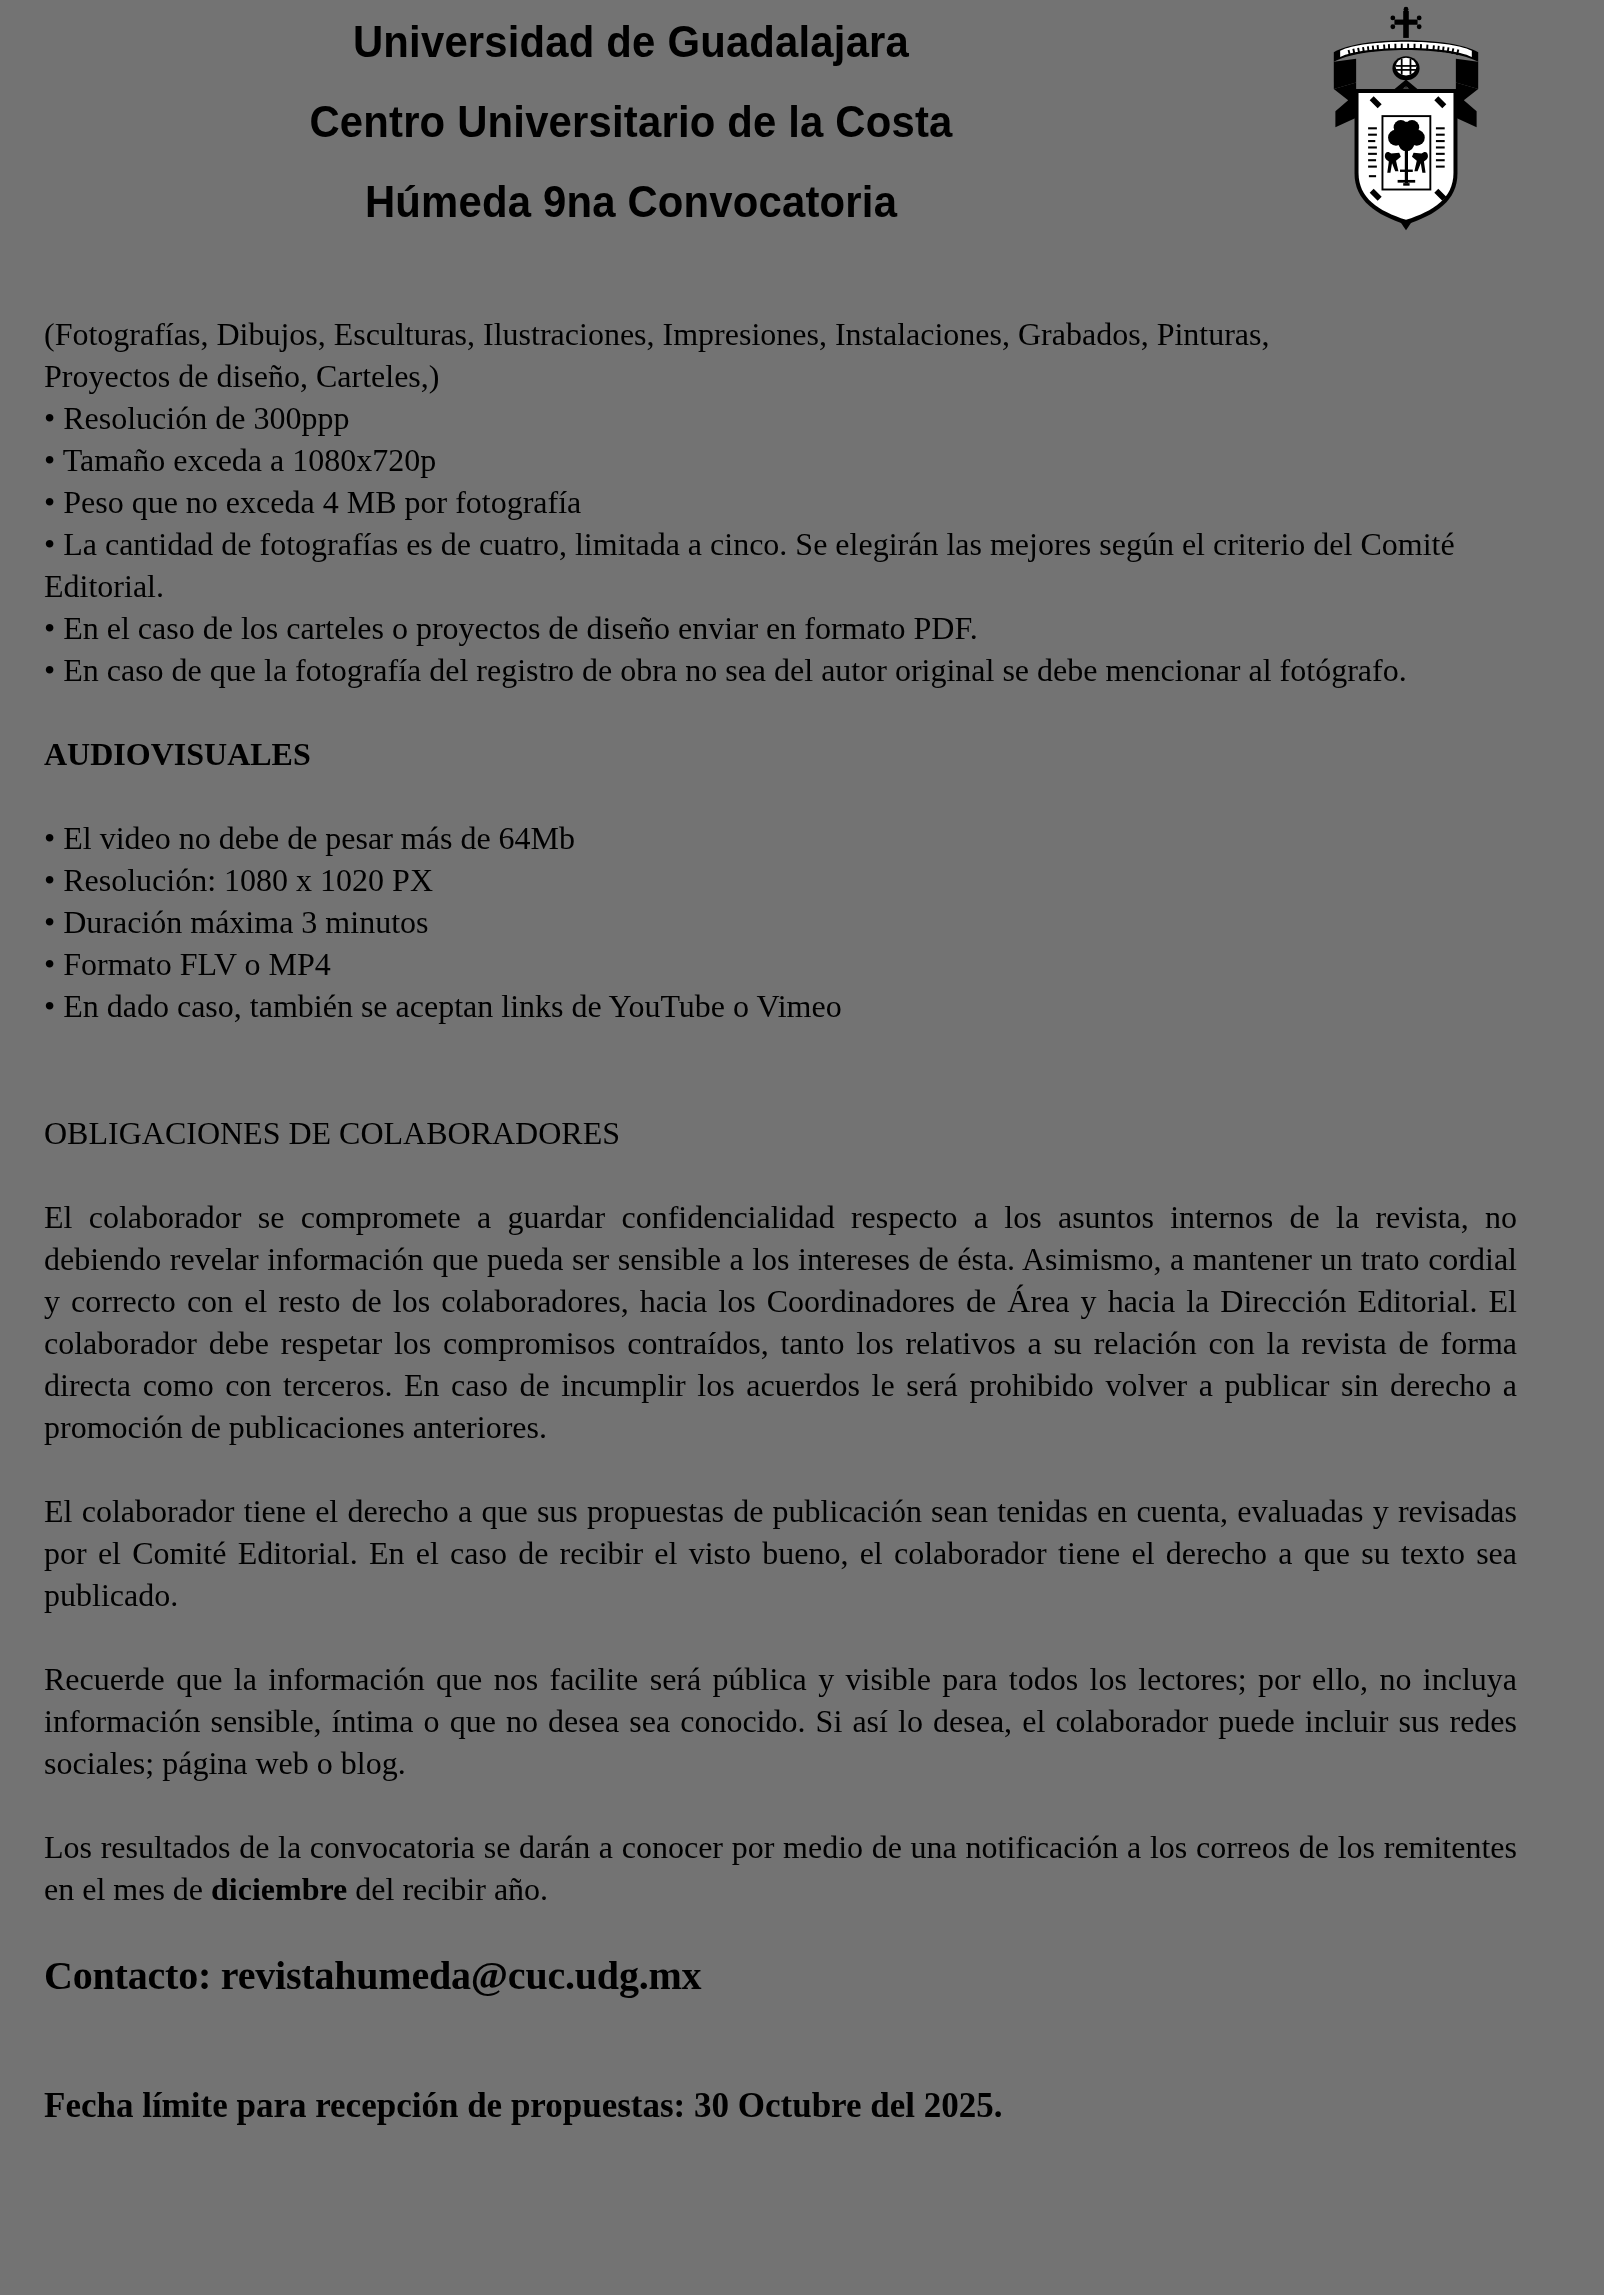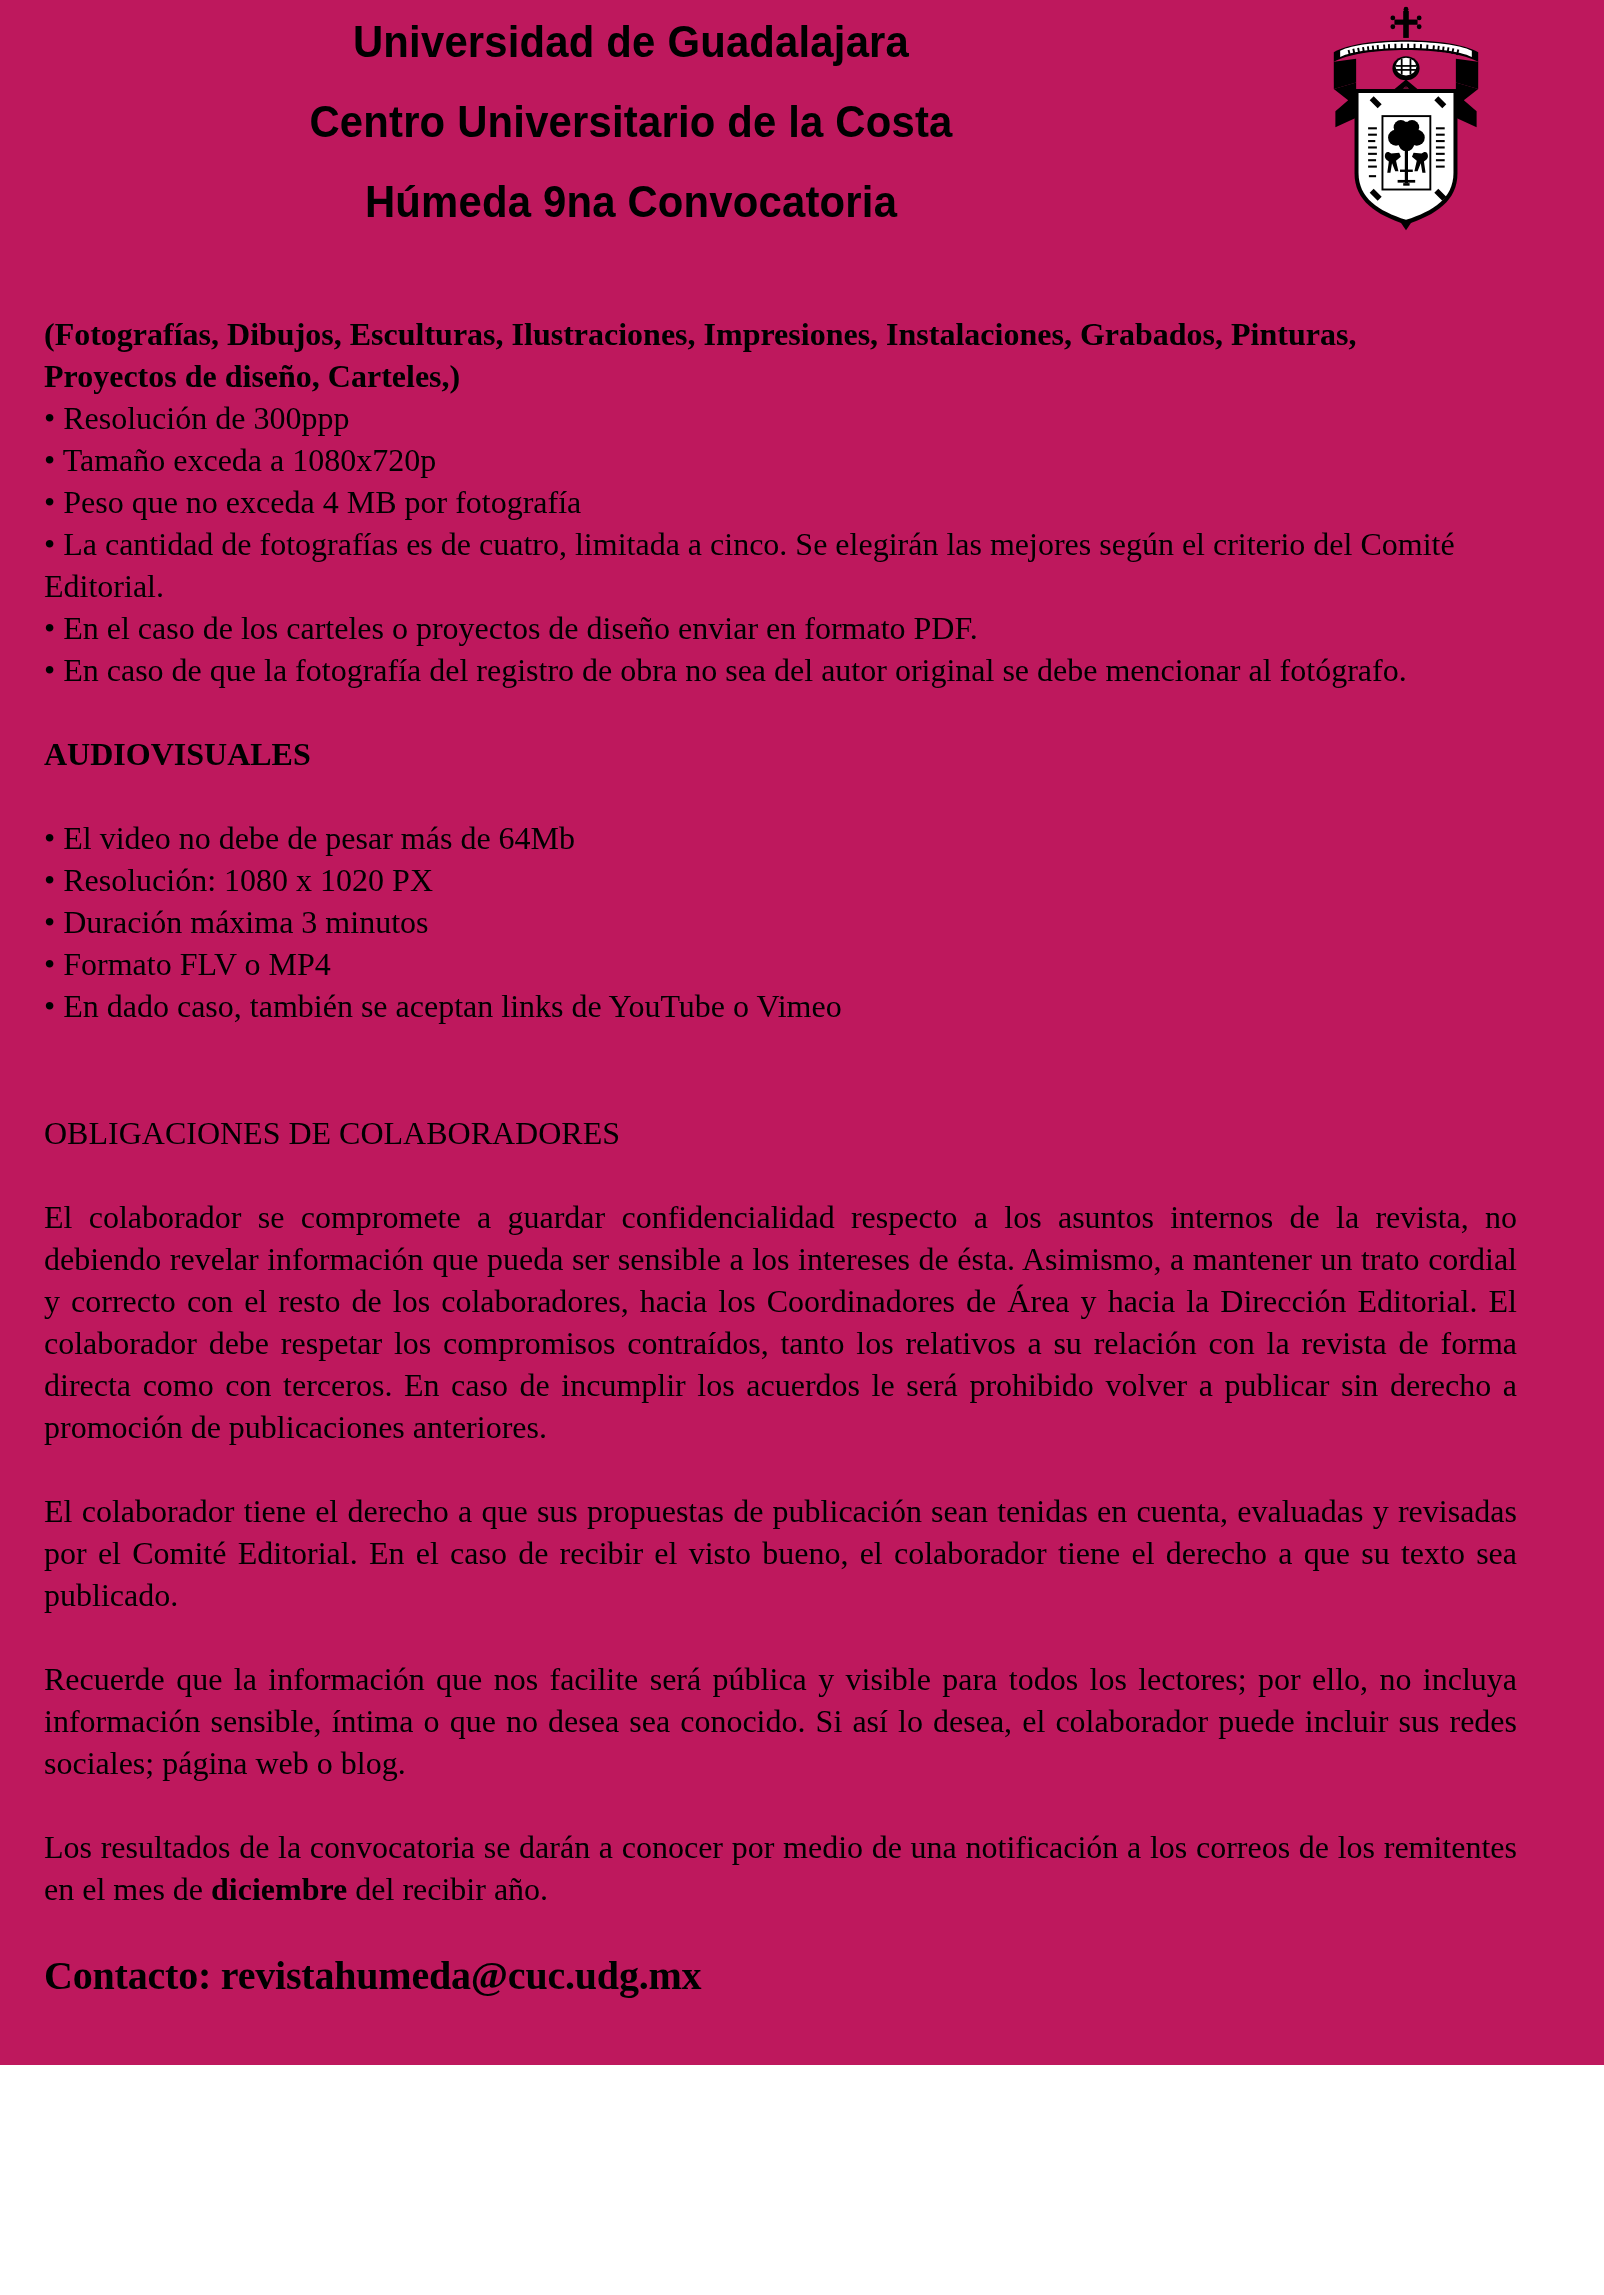--- a/index.html
+++ b/index.html
@@ -5,22 +5,22 @@
 <style>
   html, body {
     margin: 0;
     padding: 0;
     background: #ffffff;
   }
 
   .page {
     position: relative;
     width: 1604px;
-    height: 2065px;
-    background: #be185d;
+    height: 2295px;
+    background: #737373;
     color: #000000;
     box-sizing: border-box;
     overflow: hidden;
     font-family: "Liberation Serif", "DejaVu Serif", serif;
   }
 
   
   .header {
     position: absolute;
     left: 0;
@@ -70,21 +70,21 @@
     width: 1473px;
   }
 
   .body-text {
     font-family: "Liberation Serif", "DejaVu Serif", serif;
     font-size: 32px;
     line-height: 42px;
     color: #000;
   }
 
-  .intro-block { margin: 0; font-weight: bold; }
+  .intro-block { margin: 0; }
 
   .intro-line,
   .bullet-line {
     margin: 0;
     text-align: left;
   }
 
   .bullet-list { margin: 0; }
 
   .b-dot { display: inline; }

